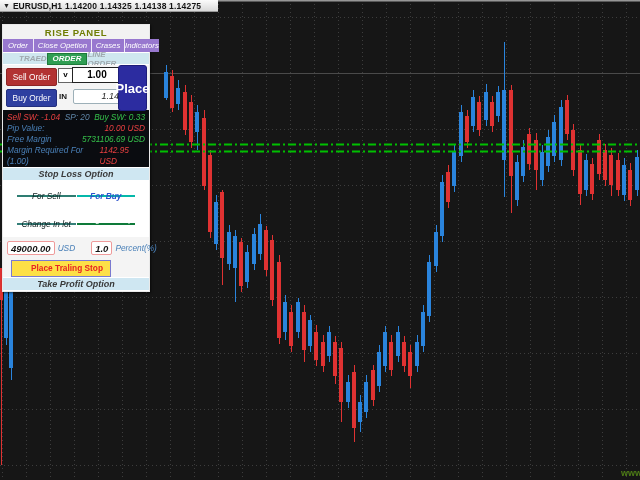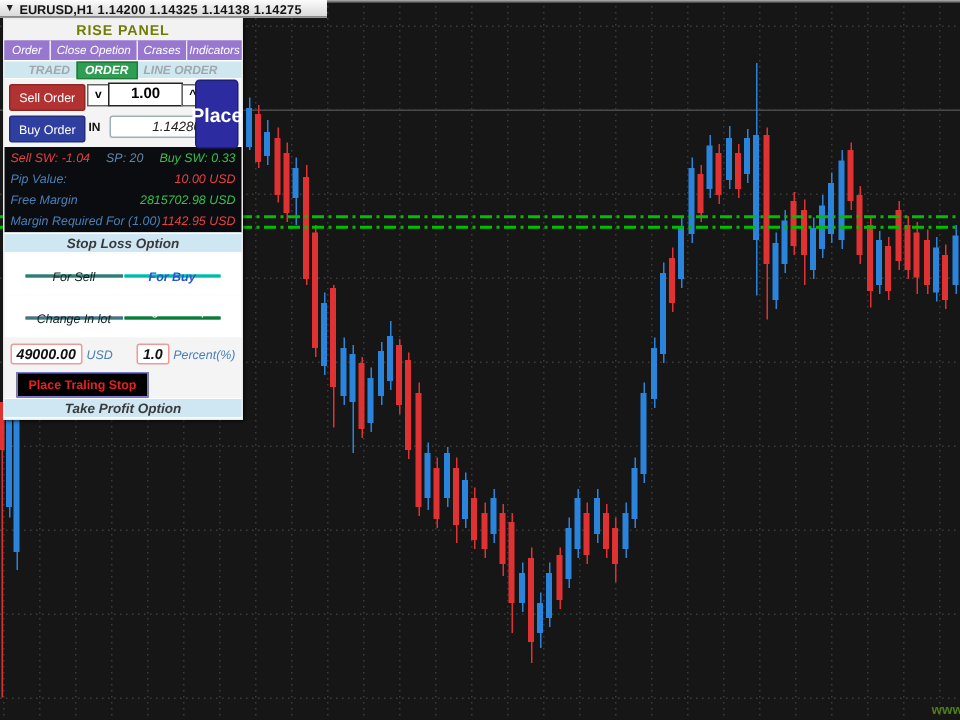--- a/index.html
+++ b/index.html
@@ -17,21 +17,21 @@
     color:#4e7d16;font-size:9px;font-weight:bold;white-space:nowrap;}
   
   #title-strip{position:absolute;left:0;top:0;width:218px;height:12px;
     background:linear-gradient(#fbfbfb,#d9d9d9);
     border-bottom:1px solid #9a9a9a;
     display:flex;align-items:center;gap:3px;padding:0 3px;box-sizing:border-box;}
   #title-strip .tri{font-size:7px;color:#222;line-height:1;}
   #title-strip .ttl{font-size:8.5px;font-weight:bold;color:#141414;white-space:nowrap;}
   #title-strip .ohlc{font-size:8.5px;font-weight:bold;color:#141414;white-space:nowrap;letter-spacing:.2px;}
   
-  #panel{position:absolute;left:2px;top:12px;width:160px;
+  #panel{position:absolute;left:2px;top:24px;width:148px;
     border:1px solid #e9e9e9;box-sizing:border-box;background:#f4f4f4;
     box-shadow:1px 1px 2px rgba(0,0,0,.6);}
   .row{box-sizing:border-box;width:100%;}
   #p-header{height:14px;background:#f2f2f2;display:flex;align-items:center;justify-content:center;}
   #p-header span{font-size:9.5px;font-weight:bold;color:#6f7d05;letter-spacing:.6px;}
   #p-menu{height:13px;display:flex;background:#9878cf;}
   #p-menu .mbtn{flex:0 0 auto;display:flex;align-items:center;justify-content:center;
     color:#fff;font-size:7.8px;font-style:italic;border-right:1px solid #efe9f8;
     background:#9878cf;cursor:pointer;box-sizing:border-box;}
   #p-menu .mbtn:last-child{border-right:none;}
@@ -72,23 +72,23 @@
   #for-sell{background:#3f9f92;color:#102020;border:1px solid #2e7d72;}
   #for-buy{background:#06e3d2;color:#2b52cc;font-weight:bold;border:1px solid #04b8aa;}
   #chg-lot{background:#d946ef;color:#102020;border:1px solid #357f79;}
   #chg-sl{background:#16a14e;color:#fff;border:1px solid #0e7a39;}
   .inp-row{height:22px;background:#f4f4f4;display:flex;align-items:center;padding:0 4px;box-sizing:border-box;}
   .inp{background:#fff;border:1px solid #ef9a9a;border-radius:2px;height:14px;
     font-size:9.5px;font-weight:bold;font-style:italic;color:#111;text-align:right;
     padding:0 3px;line-height:14px;box-sizing:border-box;}
   .inp-lbl{font-size:8.3px;font-style:italic;color:#4a80b8;margin-left:3px;}
   #trail-row{height:18px;background:#f4f4f4;display:flex;align-items:center;padding-left:8px;box-sizing:border-box;}
-  #trail-btn{width:86px;height:15px;background:#000000;border:1px solid #7a7ad0;
+  #trail-btn{width:86px;height:15px;background:#fde047;border:1px solid #7a7ad0;
     color:#e82222;font-size:8.3px;font-weight:bold;display:flex;align-items:center;
-    justify-content:center;cursor:pointer;}
+    justify-content:center;cursor:pointer;padding-left:12px;}
 </style>
 </head>
 <body>
 
 <svg id="chart" width="640" height="480">
     <rect x="0" y="0" width="640" height="480" fill="#161616"></rect>
     <line x1="2.5" y1="0" x2="2.5" y2="480" stroke="#3d3d3d" stroke-width="1" stroke-dasharray="1 3"></line>
     <line x1="26.5" y1="0" x2="26.5" y2="480" stroke="#3d3d3d" stroke-width="1" stroke-dasharray="1 3"></line>
     <line x1="50.5" y1="0" x2="50.5" y2="480" stroke="#3d3d3d" stroke-width="1" stroke-dasharray="1 3"></line>
     <line x1="74.5" y1="0" x2="74.5" y2="480" stroke="#3d3d3d" stroke-width="1" stroke-dasharray="1 3"></line>
@@ -330,21 +330,21 @@
       <span class="red">Sell SW: -1.04</span>
       <span class="sp">SP: 20</span>
       <span class="grn">Buy SW: 0.33</span>
     </div>
     <div class="irow">
       <span class="blu">Pip Value:</span>
       <span class="red">10.00 USD</span>
     </div>
     <div class="irow">
       <span class="blu">Free Margin</span>
-      <span class="grn">2815702.98 USD</span>
+      <span class="grn">5731106.69 USD</span>
     </div>
     <div class="irow">
       <span class="blu">Margin Required For (1.00)</span>
       <span class="red">1142.95 USD</span>
     </div>
   </div>
 
   <div class="sec-hdr row">
     <span>Stop Loss  Option</span>
   </div>

